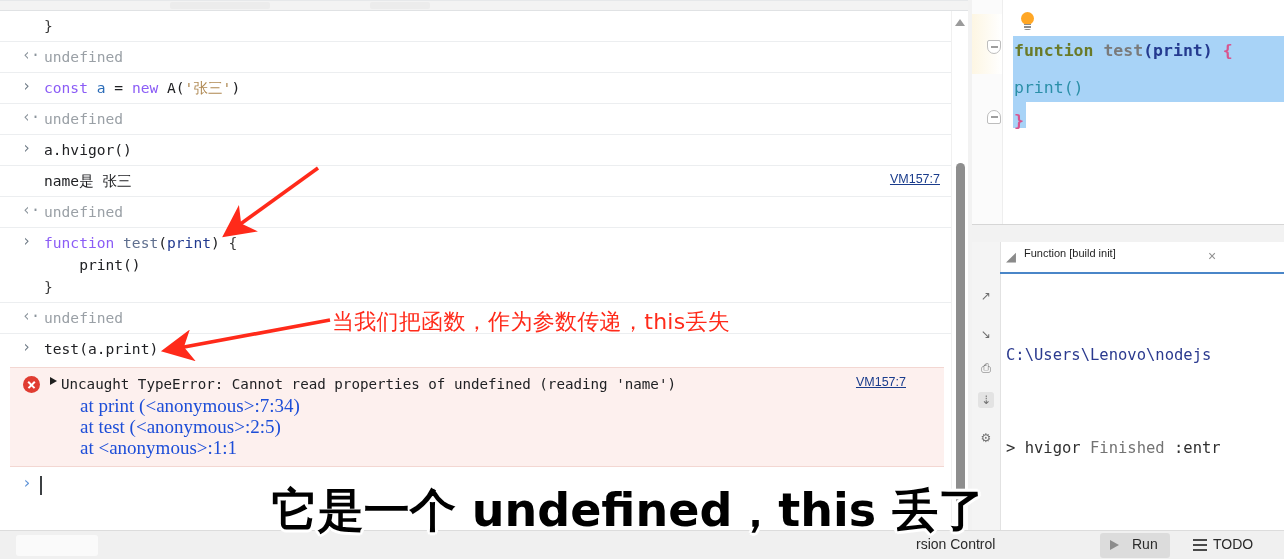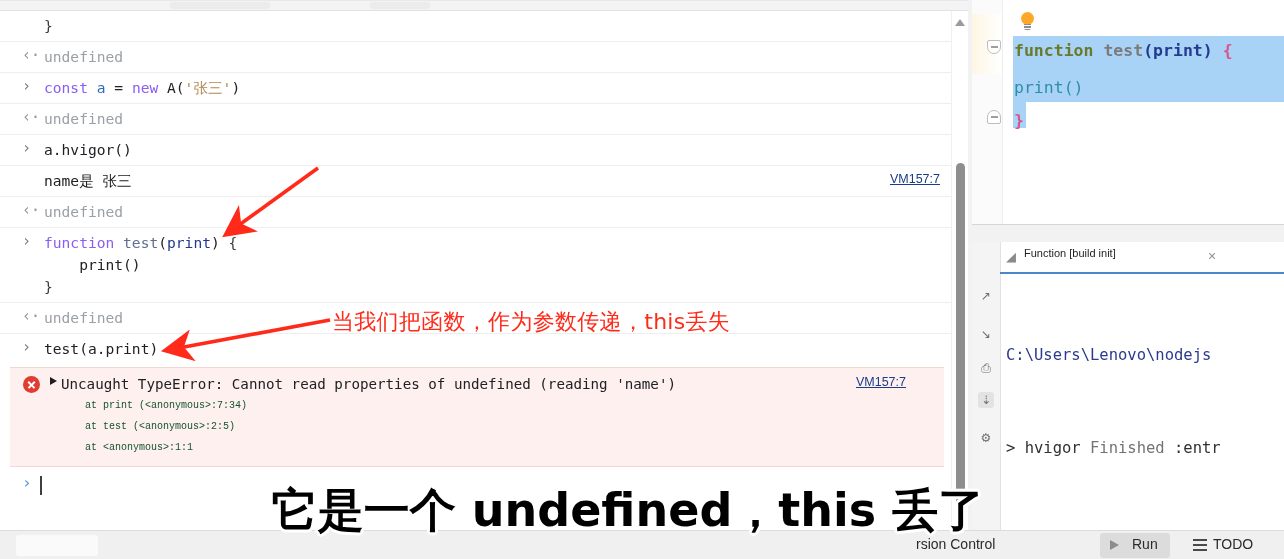--- a/index.html
+++ b/index.html
@@ -75,21 +75,21 @@
   .err-tri{
     position:absolute;left:40px;top:9px;width:0;height:0;
     border-left:7px solid #1f1f1f;border-top:4.5px solid transparent;border-bottom:4.5px solid transparent;
   }
   .err-head{
     margin-left:51px;margin-right:110px;white-space:pre;line-height:21px;
     font-family:"DejaVu Sans Mono","Liberation Mono",monospace;font-size:14.2px;color:#202124;
   }
   .err-stack{
     margin-left:51px;white-space:pre;line-height:21px;
-    font-family:Liberation Mono, monospace;font-size:10px;color:#14532d;
+    font-family:Liberation Serif, serif;font-size:19px;color:#1d4ed8;
   }
   .err-vmlink{
     position:absolute;right:38px;top:7px;
     font-family:"Liberation Sans",sans-serif;font-size:12.5px;
     color:#1a3c8c;text-decoration:underline;cursor:pointer;
   }
 
   
   #prompt-row{position:relative;height:34px;margin-top:2px;}
   #prompt-row .gutter{color:#5f93d8;font-size:16px;top:5px;}

